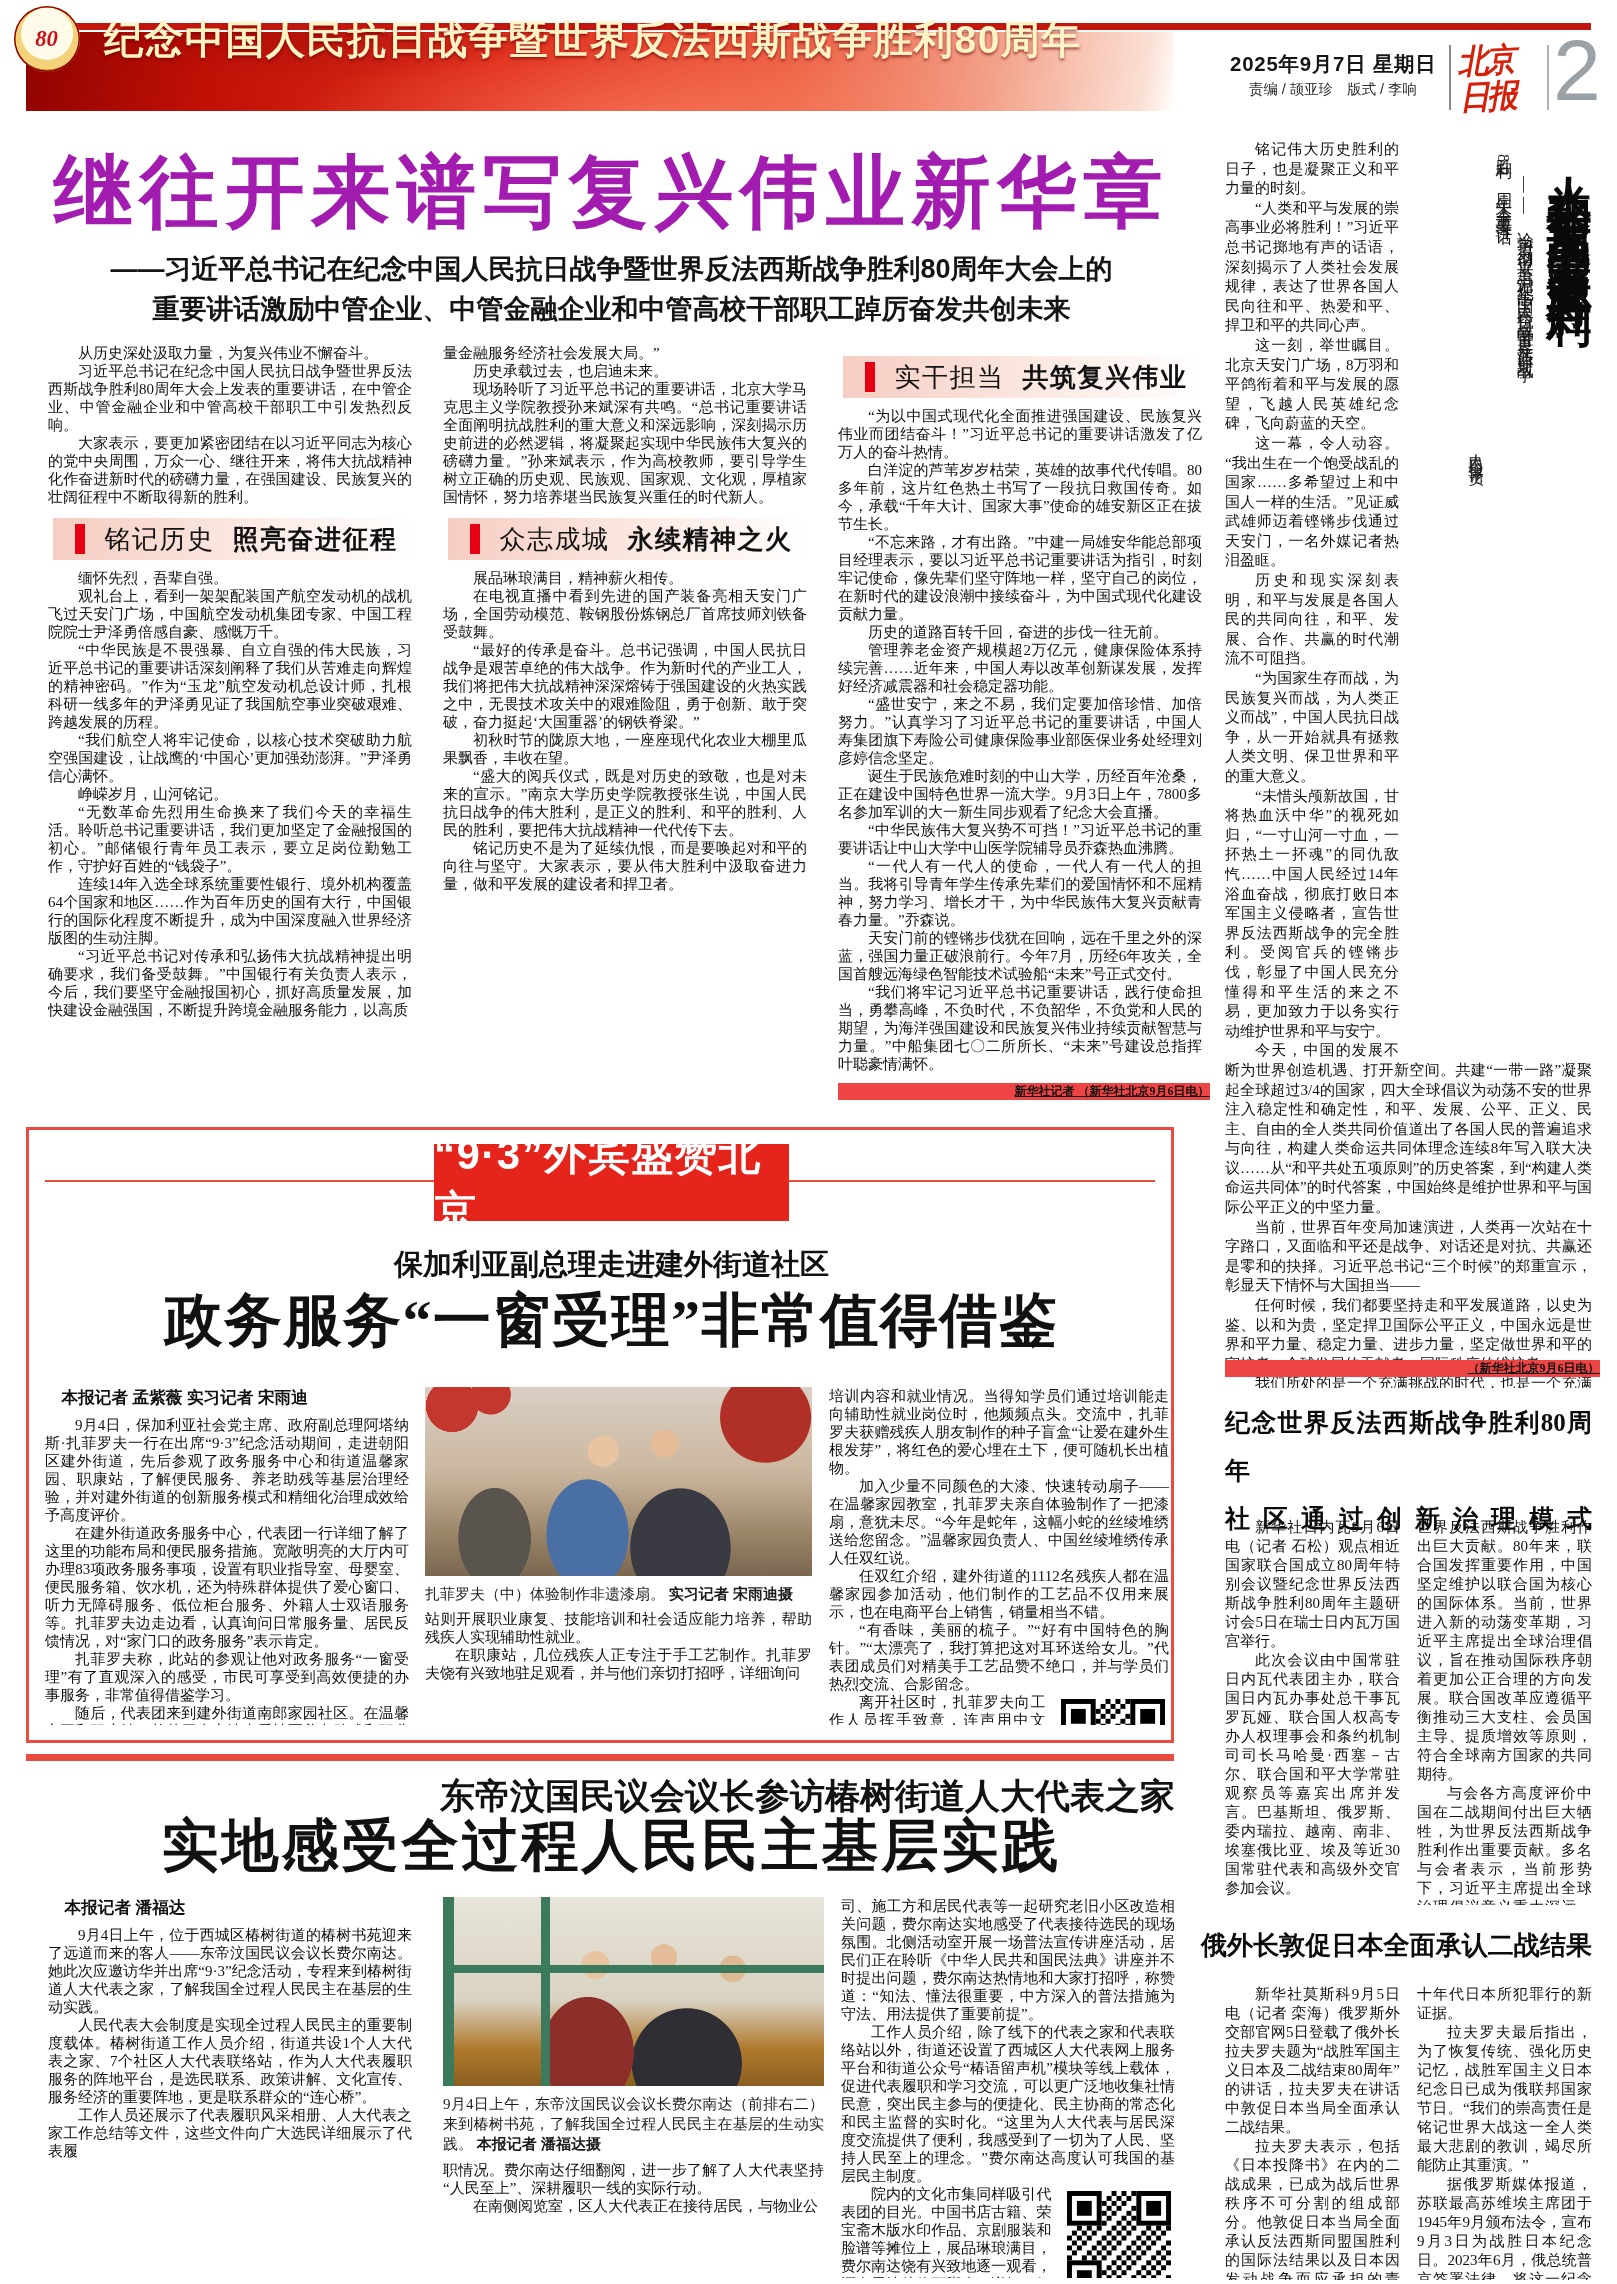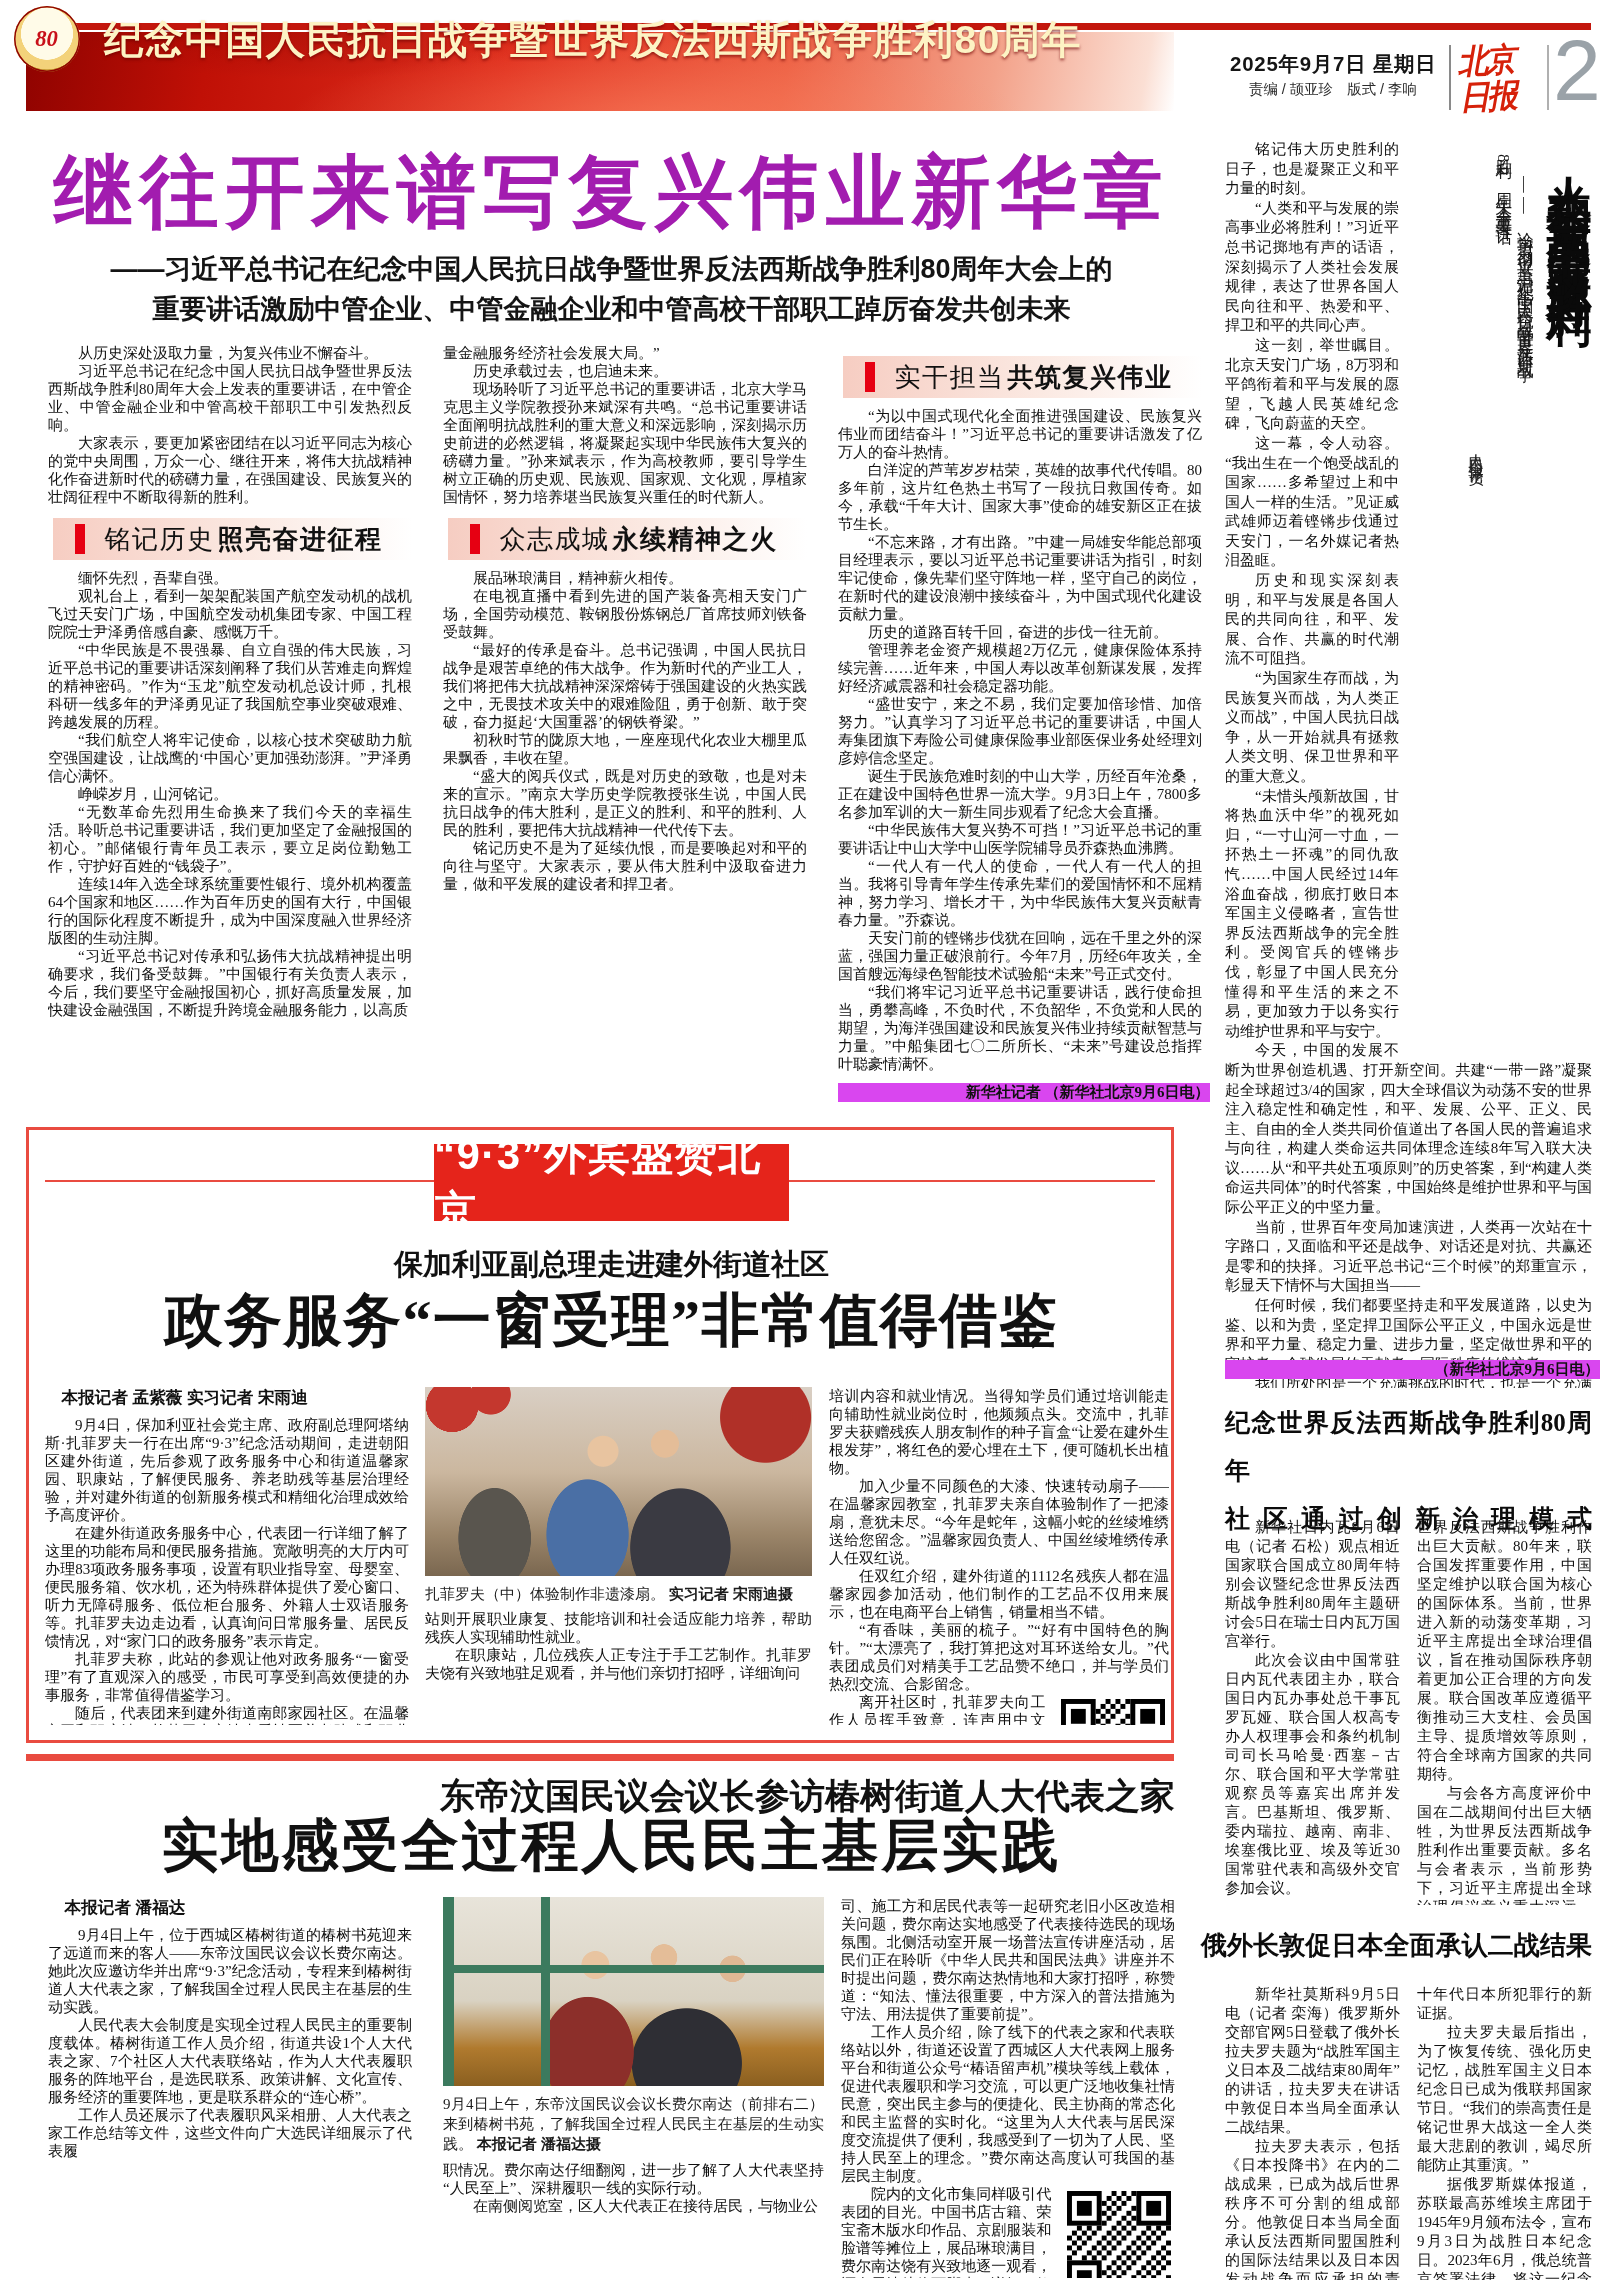--- a/index.html
+++ b/index.html
@@ -34,23 +34,23 @@
      letter-spacing:6.8px;color:#a21caf;}
   #lead-subtitle{left:48px;top:249px;width:1127px;text-align:center;font-weight:700;font-size:27px;line-height:40px;color:#141414;}
   .lead-col{position:absolute;top:344px;width:364px;height:761px;overflow:hidden;}
   #lead-c1{left:48px;} #lead-c2{left:443px;} #lead-c3{left:838px;}
   .para{margin:0;text-indent:2em;text-align:justify;font-size:15px;line-height:18px;color:#101010;}
   .noindent{text-indent:0;}
   .sec-head{height:42px;margin:12px 0 9px 4.5px;display:flex;align-items:center;
      background:linear-gradient(90deg,#f6cdc2 0%,#fbe9e2 55%,rgba(251,233,226,0) 100%);
      font-family:"Liberation Sans","DejaVu Sans",sans-serif;}
   .sec-head .marker{width:9.8px;height:30px;background:#e60012;margin:0 19.6px 0 22.7px;}
-  .sec-head .ha{font-size:26px;font-weight:500;letter-spacing:1.5px;margin-right:3px;}
+  .sec-head .ha{font-size:26px;font-weight:500;letter-spacing:1.5px;margin-right:18px;}
   .sec-head .hb{font-size:26px;font-weight:900;letter-spacing:1.5px;}
-  .sig{font-weight:700;text-align:right;font-size:15px;background:#d946ef;padding-left:7.6px;}
+  .sig{font-weight:700;text-align:right;font-size:12px;background:#ef4444;padding-left:7.6px;text-decoration:underline;}
   #lead-sig{left:838px;top:1083px;width:364px;}
   
   #editorial{left:1225px;top:140px;width:367px;height:1248px;overflow:hidden;}
   #ed-float{float:right;width:187px;height:915px;writing-mode:vertical-rl;margin-left:6px;}
   #ed-title{font-weight:900;font-size:45px;letter-spacing:8.3px;line-height:1.05;padding-left:9px;color:#0a0a0a;}
   .ed-sub{font-size:16.6px;letter-spacing:4.5px;line-height:1.3;color:#171717;}
   #ed-sub1{padding-top:36px;}
   #ed-sub2{padding-top:4.5px;}
   #ed-byline{font-size:15px;letter-spacing:3px;padding-top:302px;margin-right:7.6px;color:#222;}
   #editorial .para{font-size:15px;line-height:19.6px;}

